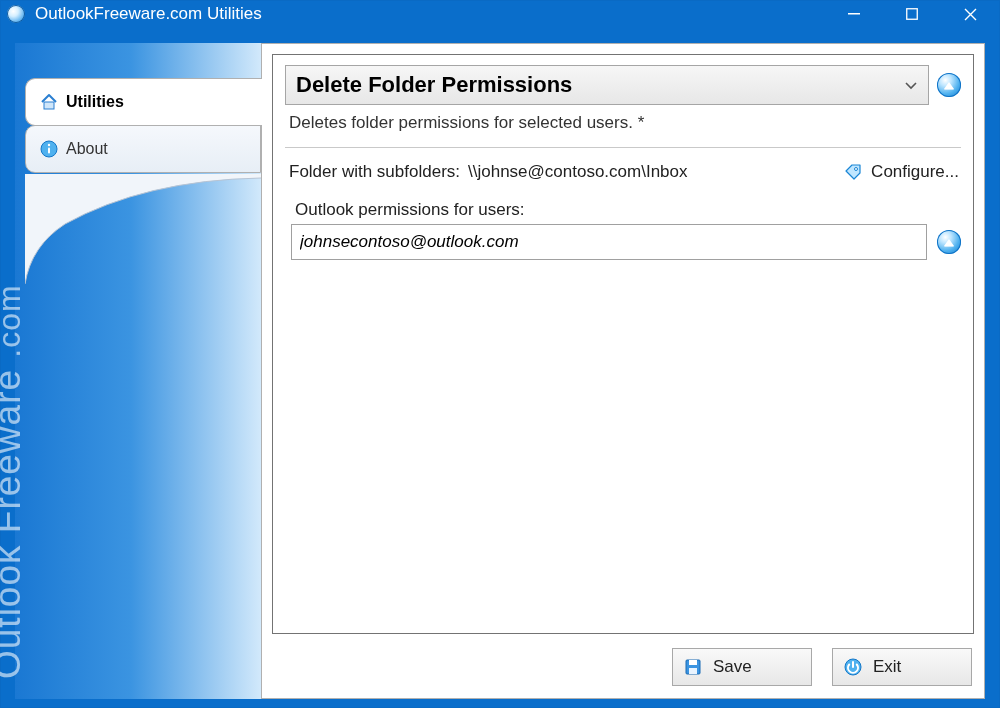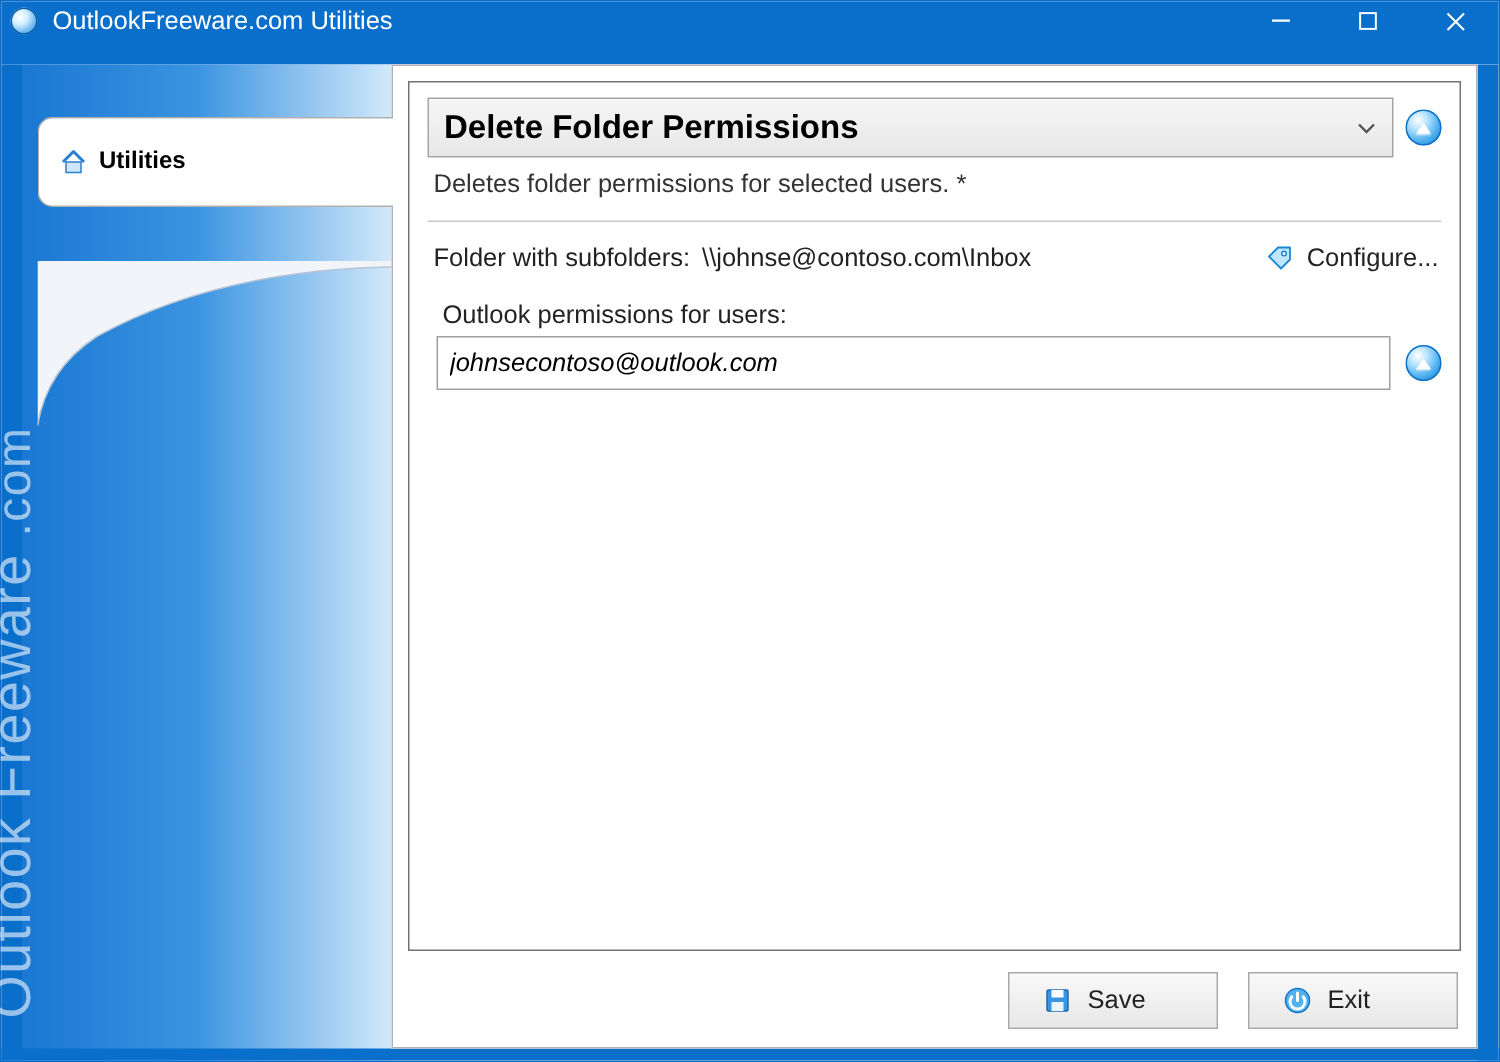--- a/index.html
+++ b/index.html
@@ -69,21 +69,21 @@
     background:#0a6ecb;
   }
   .sidebar {
     width: 260px;
     flex-shrink: 0;
     padding-top: 35px;
     position: relative;
   }
   .tab {
     margin-left: 24px;
-    height: 60px;
+    height: 48px;
     display: flex;
     align-items: center;
     padding-left: 14px;
     gap: 8px;
     border: 1px solid #b0b0b0;
     border-right: none;
     border-top-left-radius: 10px;
     border-bottom-left-radius: 10px;
     background: #fdfdfd;
     position: relative;
@@ -225,21 +225,21 @@
     display:flex;
     justify-content:flex-end;
     gap:20px;
     padding: 4px 12px 12px 0;
   }
   .btn{
     width:140px;height:38px;
     border:1px solid #a8a8a8;
     background:linear-gradient(to bottom,#f9f9f9,#e7e7e7);
     display:flex;align-items:center;gap:10px;
-    padding-left:22px;
+    padding-left:10px;
     font-size:17px;color:#222;
   }
   .btn .bicon{width:20px;height:20px;display:flex;align-items:center;justify-content:center;}
 </style>
 </head>
 <body>
 
 <div class="window">
   <div class="titlebar">
     <span class="app-icon"></span>
@@ -266,20 +266,30 @@
   <div class="body">
     <div class="sidebar">
       <div class="tab active">
         <span class="icon">
           <svg width="18" height="18" viewBox="0 0 18 18">
             <path d="M2 9 L9 2 L16 9" fill="none" stroke="#2a7fd1" stroke-width="2" stroke-linejoin="round"></path>
             <rect x="4" y="9" width="10" height="7" fill="#cfe6fa" stroke="#2a7fd1" stroke-width="1"></rect>
           </svg>
         </span>
         <span>Utilities</span>
+      </div>
+      <div class="tab inactive">
+        <span class="icon">
+          <svg width="18" height="18" viewBox="0 0 18 18">
+            <circle cx="9" cy="9" r="8" fill="#4fb1ef" stroke="#1477c8" stroke-width="1"></circle>
+            <rect x="8" y="7.5" width="2" height="6" rx="1" fill="#fff"></rect>
+            <circle cx="9" cy="5" r="1.2" fill="#fff"></circle>
+          </svg>
+        </span>
+        <span>About</span>
       </div>
       <svg class="tab-blend" viewBox="0 0 236 110" preserveAspectRatio="none">
         <path d="M0 0 L236 0 L236 4 Q 120 6 40 50 Q 6 72 0 110 Z" fill="#f1f5fa"></path>
         <path d="M236 4 Q 120 6 40 50 Q 6 72 0 110" fill="none" stroke="#b7c4d4" stroke-width="1"></path>
       </svg>
       <div class="vertical-brand">
         <span>Outlook Freeware</span>
         <span class="dom">.com</span>
       </div>
     </div>

